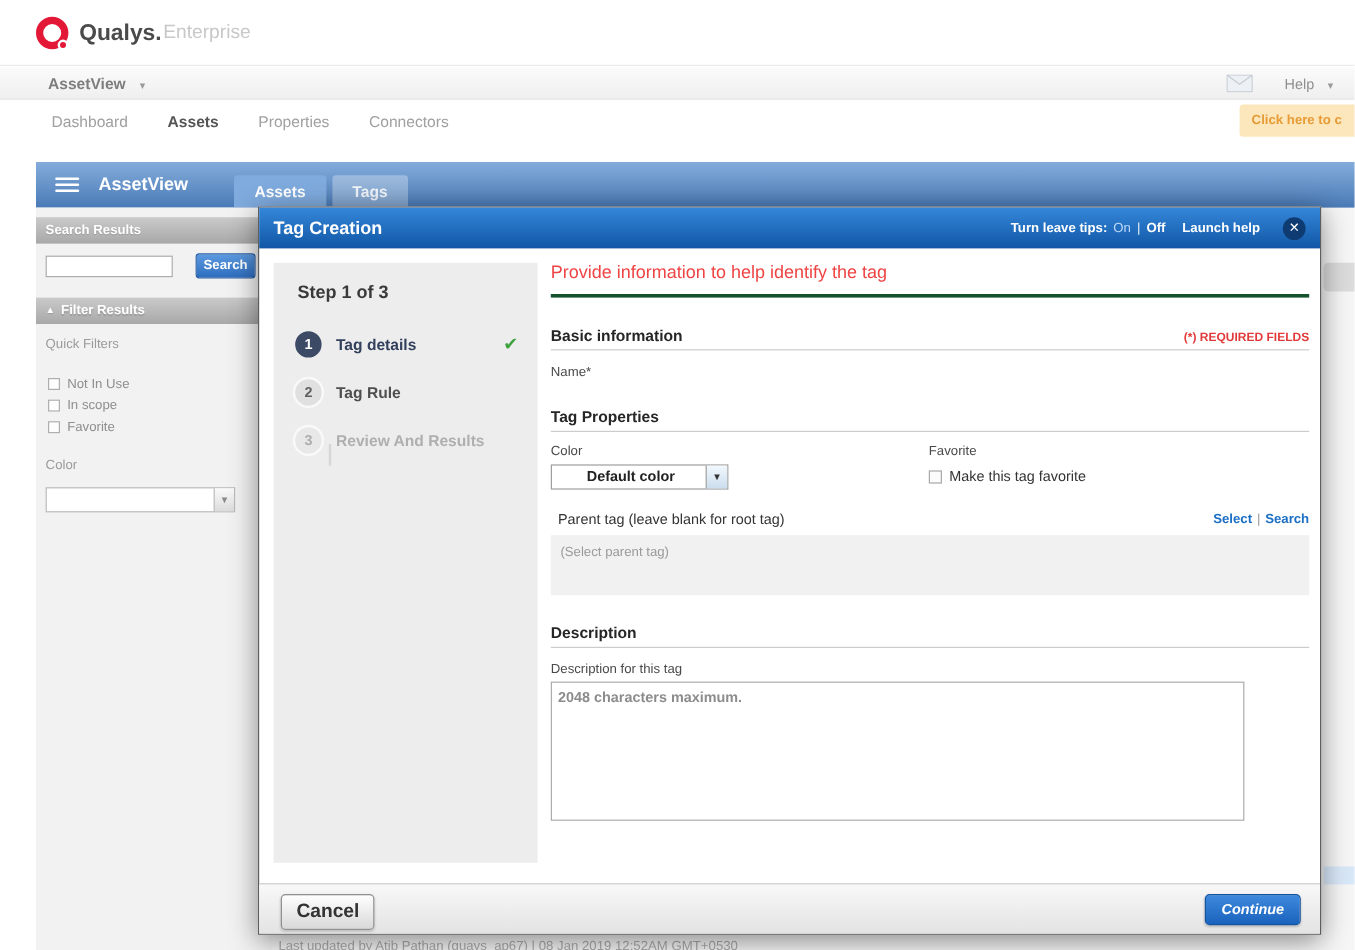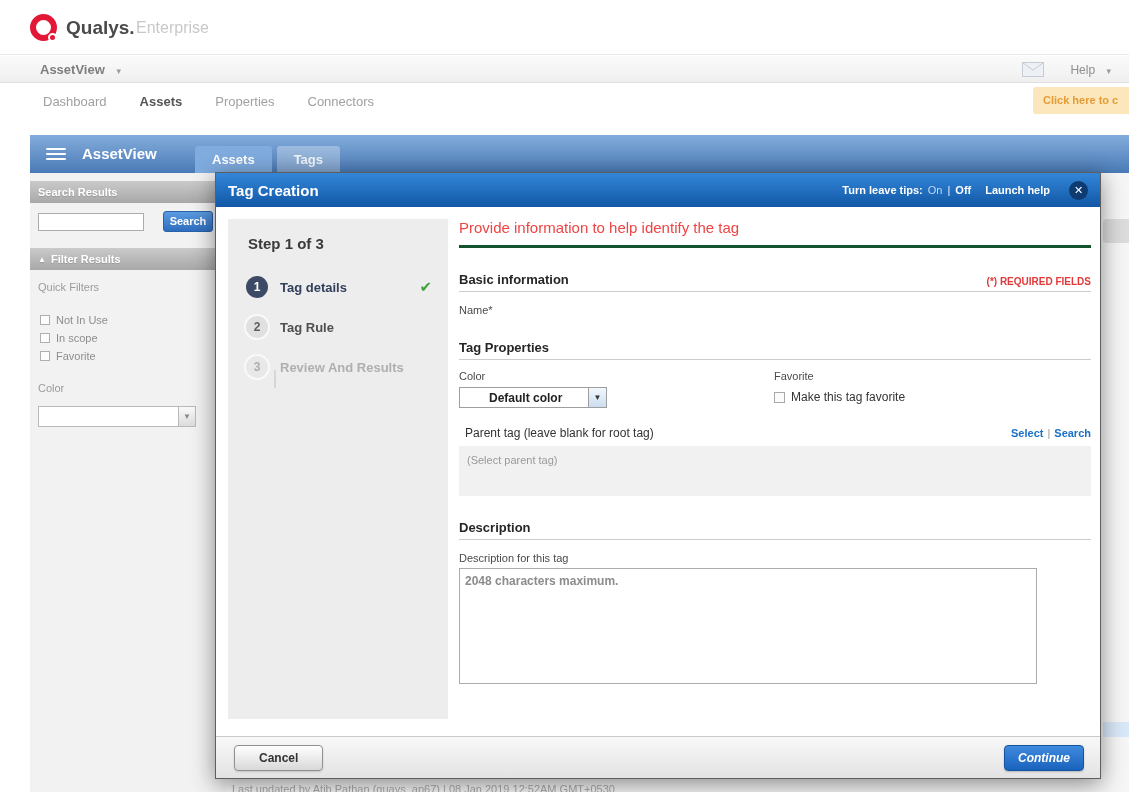--- a/index.html
+++ b/index.html
@@ -112,21 +112,21 @@
   .parent-label { font-size: 12px; color: #333; padding-left: 6px; }
   .links { font-size: 11px; font-weight: bold; }
   .link { color: #1B6FC5; cursor: pointer; }
   .link-sep { color: #999; margin: 0 4px; font-weight: normal; }
   .parent-box { margin-top: 6px; height: 50px; background: #F1F1F1; padding: 8px; font-size: 11px; color: #9A9A9A; cursor: pointer; }
 
   .desc-textarea { display: block; margin-top: 4px; width: 578px; height: 116px; border: 1px solid #ACACAC; resize: none; font-family: inherit; font-size: 12px; padding: 5px; color: #333; }
   .desc-textarea::placeholder { color: #8C8C8C; font-weight: bold; opacity: 1; }
 
   .modal-footer { position: absolute; left: 0; right: 0; bottom: 0; height: 42px; background: linear-gradient(#F8F8F8, #E3E3E3); border-top: 1px solid #CBCBCB; }
-  .btn-cancel { position: absolute; left: 18px; top: 8px; padding: 5px 24px; font-size: 12px; font-weight: bold; color: #333; background: linear-gradient(#FFFFFF, #D8D8D8); border: 1px solid #909090; border-radius: 4px; box-shadow: 0 1px 2px rgba(0,0,0,.15); cursor: pointer; font-family: inherit; }
+  .btn-cancel { position: absolute; left: 18px; top: 8px; padding: 5px 12px; font-size: 16px; font-weight: bold; color: #333; background: linear-gradient(#FFFFFF, #D8D8D8); border: 1px solid #909090; border-radius: 4px; box-shadow: 0 1px 2px rgba(0,0,0,.15); cursor: pointer; font-family: inherit; }
   .btn-continue { position: absolute; right: 16px; top: 8px; padding: 5px 13px; font-size: 12px; font-weight: bold; color: #fff; background: linear-gradient(#3E8ADD, #1A63BE); border: 1px solid #14549F; border-radius: 4px; box-shadow: 0 1px 2px rgba(0,0,0,.2); cursor: pointer; font-family: inherit; font-style: italic; }
 </style>
 </head>
 <body>
 
 <div id="app">
 
   <header class="topbar">
     <div class="logo">
       <div class="logo-ring"></div>

